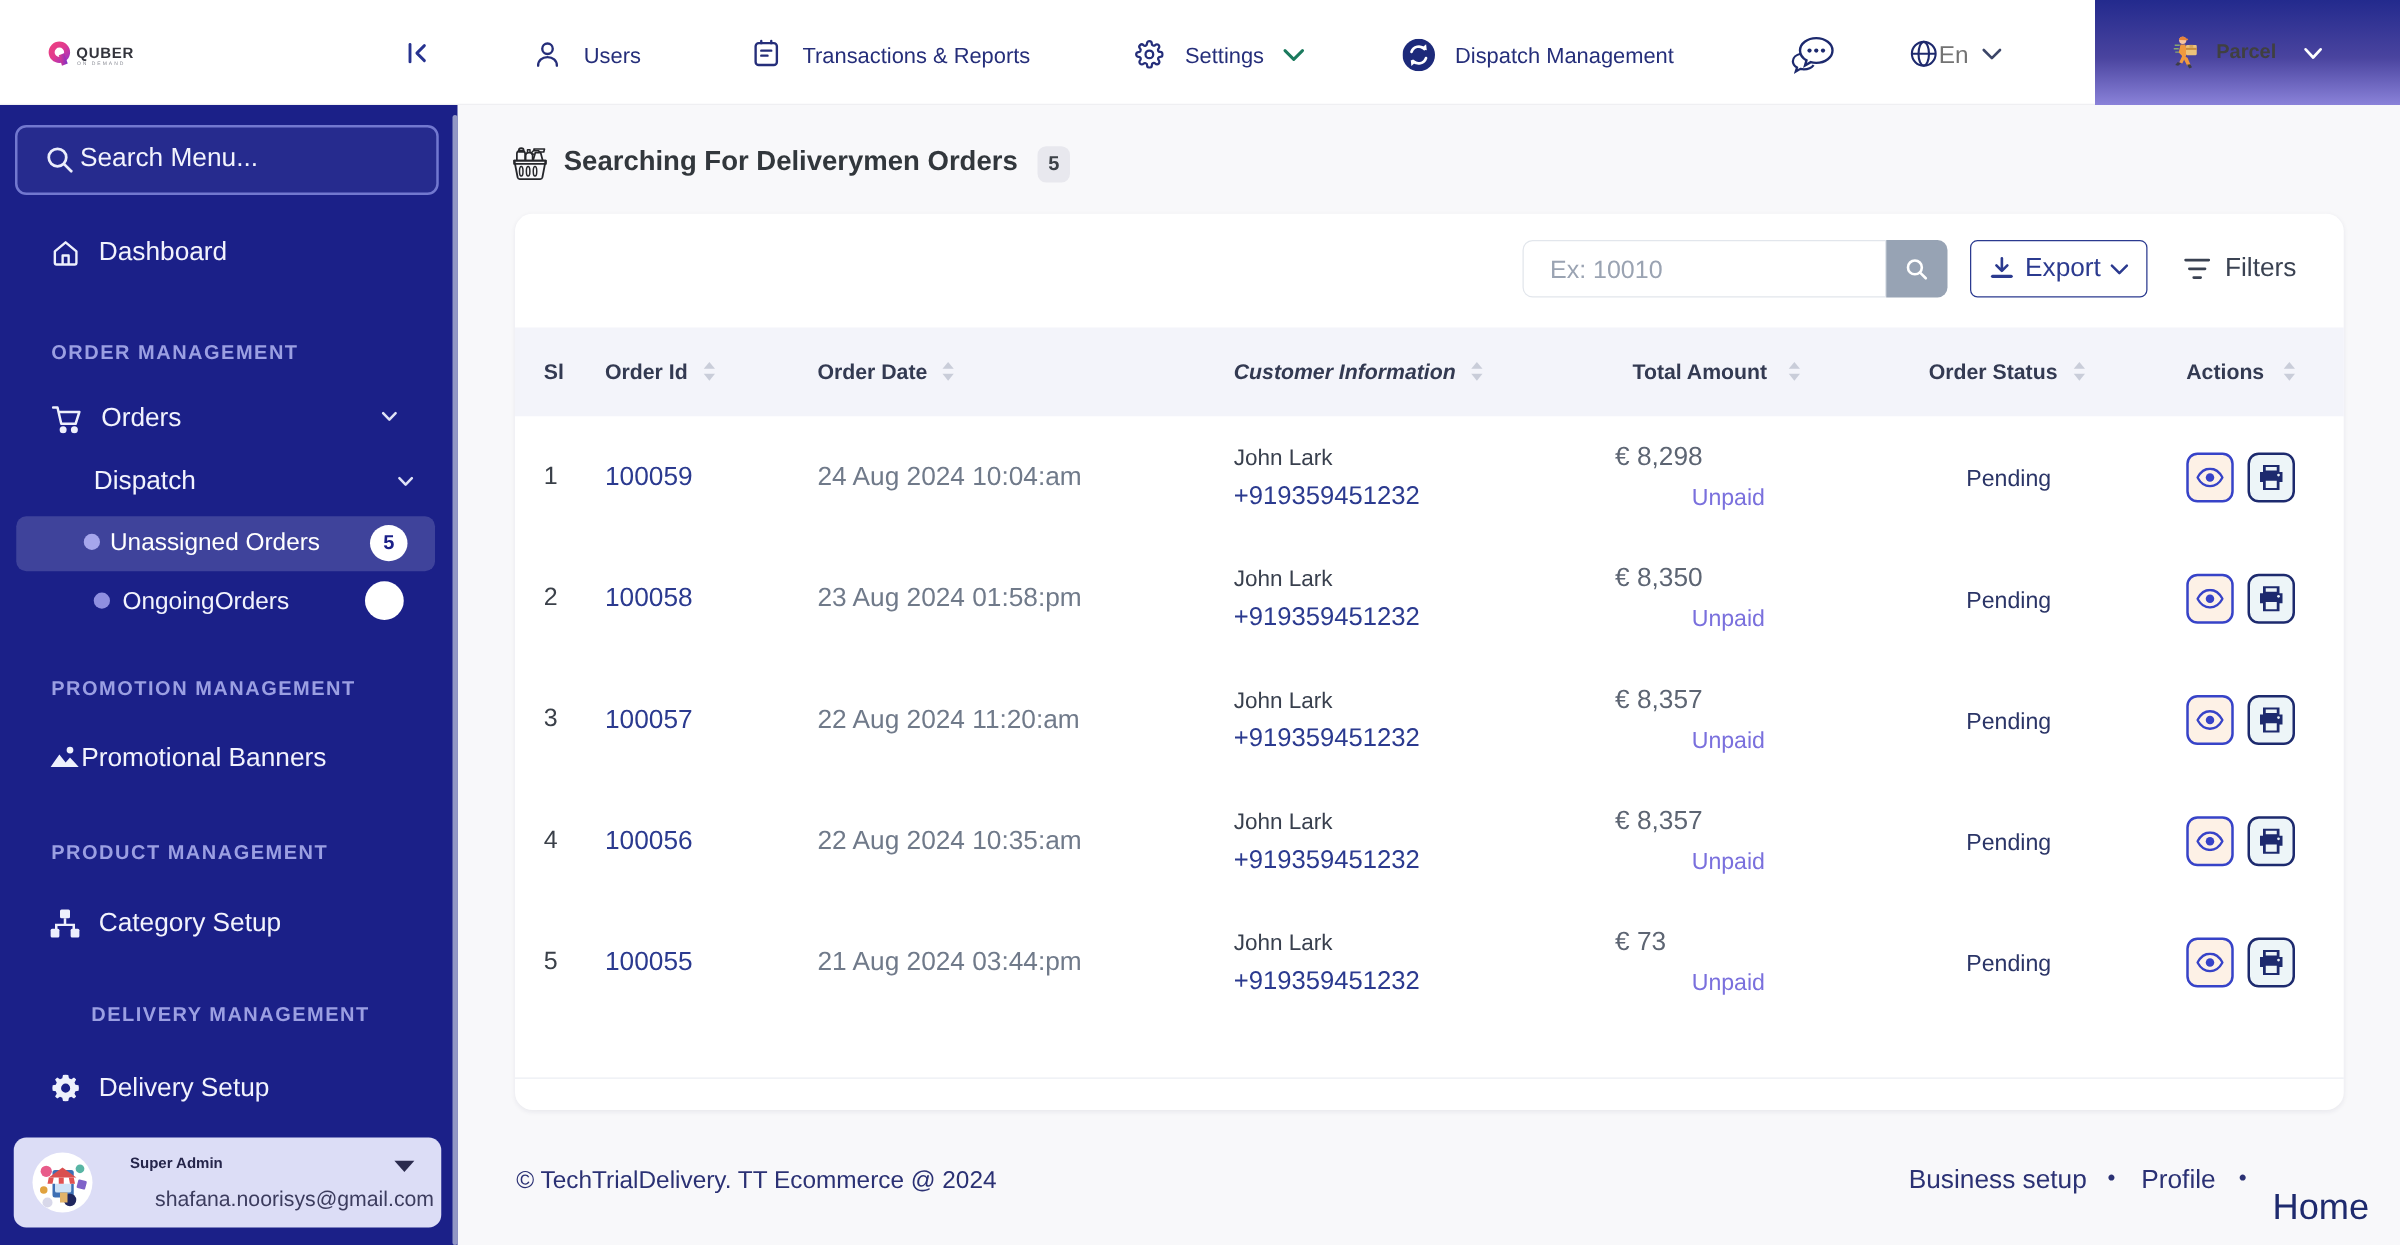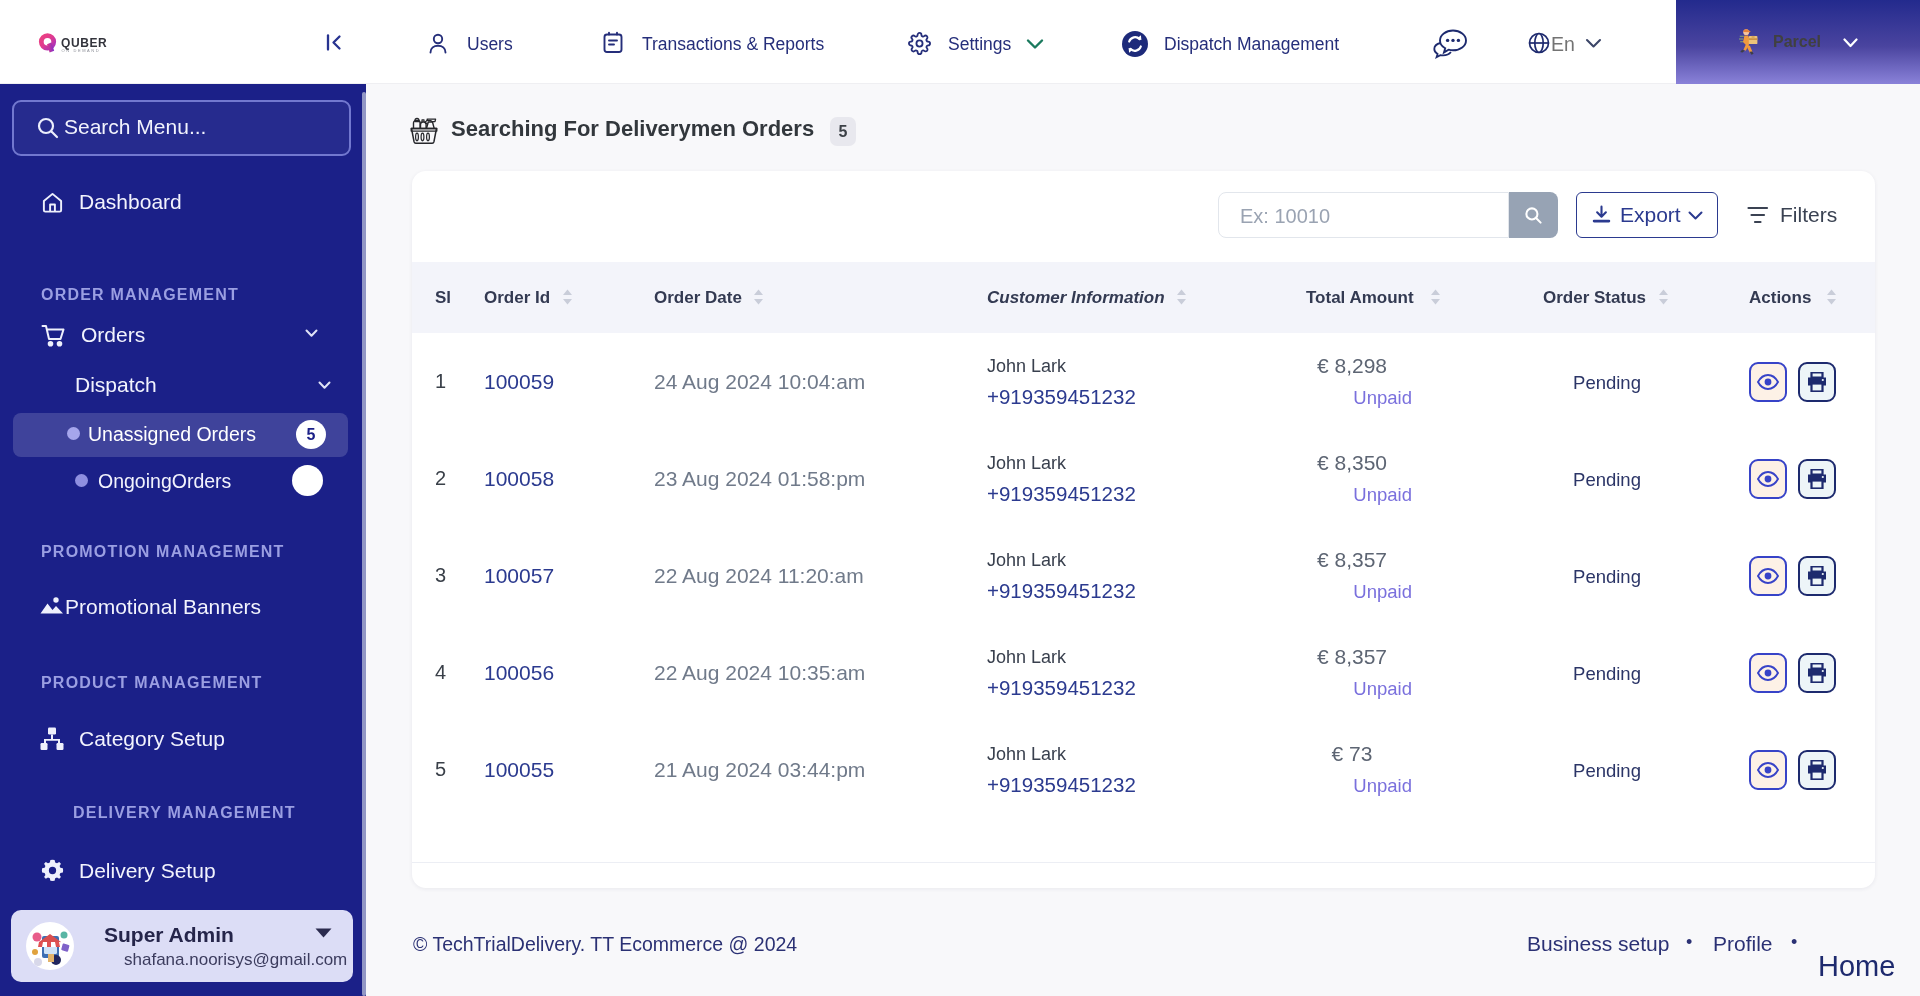--- a/index.html
+++ b/index.html
@@ -18,21 +18,21 @@
 
   
   #card { left:412px; top:171px; width:1463px; height:717px; background:#ffffff; border-radius:14px; box-shadow:0 1px 4px rgba(30,30,70,0.07); }
   #thead { left:412px; top:262px; width:1463px; height:71px; background:#f3f4fa; }
   .th { color:#333a52; font-size:17px; font-weight:700; line-height:71px; white-space:nowrap; margin-top:262px; }
   .cell { white-space:nowrap; }
   .oid { color:#2b3a8f; font-size:21px; }
   .odate { color:#707a8a; font-size:21px; }
   .cname { color:#39404e; font-size:18px; font-weight:500; }
   .cphone { color:#2b3a8f; font-size:20.5px; }
-  .amt { color:#5d6573; font-size:21px; text-align:center; width:120px; }
+  .amt { color:#5d6573; font-size:21px; text-align:left; width:120px; }
   .unpaid { color:#7a70dd; font-size:18.5px; text-align:right; width:120px; }
   .pend { color:#2b3567; font-size:18.5px; text-align:center; width:120px; }
   .sl { color:#3a4049; font-size:20px; }
   .btn-eye { width:38px; height:40px; background:#fdf1e6; border:2px solid #3743c8; border-radius:9px; display:flex; align-items:center; justify-content:center; }
   .btn-prn { width:38px; height:40px; background:#edf5f8; border:2px solid #1d2a6e; border-radius:9px; display:flex; align-items:center; justify-content:center; }
 </style>
 </head>
 <body>
 
 <div id="navbar" class="abs"></div>
@@ -140,21 +140,21 @@
     <path d="M15.5 15.5 L21 21"></path>
 </svg>
 <div class="abs sbtxt" style="left:64px; top:115px;">Search Menu...</div>
 
 <svg class="abs" style="left:41px; top:191px; z-index:7;" width="23" height="23" viewBox="0 0 24 24" fill="none" stroke="#eef0fc" stroke-width="2" stroke-linejoin="round">
   <path d="M3 10.5 L12 3 L21 10.5 V20 a1.5 1.5 0 0 1-1.5 1.5 h-15 A1.5 1.5 0 0 1 3 20 Z"></path>
   <path d="M9.5 21.5 V14 h5 v7.5"></path>
 </svg>
 <div class="abs sbtxt" style="left:79px; top:190px;">Dashboard</div>
 
-<div class="abs sbsec" style="left:41px; top:286px;text-align:center;">ORDER MANAGEMENT</div>
+<div class="abs sbsec" style="left:41px; top:274px;text-align:center;">ORDER MANAGEMENT</div>
 
 <svg class="abs" style="left:41px; top:324px; z-index:7;" width="25" height="23" viewBox="0 0 25 23" fill="none" stroke="#eef0fc" stroke-width="2" stroke-linecap="round" stroke-linejoin="round">
   <path d="M1.5 2 H5 l3 13 h11.5 l3-9.5 H6"></path>
   <circle cx="9.5" cy="19.8" r="1.8" fill="#eef0fc"></circle>
   <circle cx="18.5" cy="19.8" r="1.8" fill="#eef0fc"></circle>
 </svg>
 <div class="abs sbtxt" style="left:81px; top:323px;">Orders</div>
 <svg class="abs" style="left:305px; top:329px; z-index:7;" width="13" height="9" viewBox="0 0 13 9" fill="none" stroke="#dfe2f6" stroke-width="2" stroke-linecap="round" stroke-linejoin="round">
     <path d="M1.5 1.5 L6.5 6.7 L11.5 1.5"></path>
   </svg>
@@ -208,21 +208,21 @@
     <path d="M13 20 h4 l-1 5 h-4z M21 20 h4 l0 5 h-4z M29 20 h4 l1 5 h-4z" fill="#e05252"></path>
     <circle cx="11" cy="15" r="4.5" fill="#e85c8a"></circle>
     <circle cx="38" cy="13" r="3.5" fill="#58b5a4"></circle>
     <circle cx="9" cy="30" r="3" fill="#e0a23e"></circle>
     <rect x="36" y="22" width="7" height="7" rx="1" fill="#7f62c9" transform="rotate(15 39 25)"></rect>
     <circle cx="12" cy="40" r="4" fill="#d8d8ea"></circle>
     <circle cx="30" cy="38" r="5" fill="#20265e"></circle>
     <rect x="22" y="32" width="6" height="8" fill="#e2b36a"></rect>
   </svg>
 </div>
-<div class="abs" style="left:104px; top:923px; font-size:21px; font-weight:700; color:#25254a; z-index:8;">Super Admin</div>
+<div class="abs" style="left:104px; top:923px; font-size:12px; font-weight:700; color:#25254a; z-index:8;">Super Admin</div>
 <div class="abs" style="left:104px; top:950px; font-size:17px; color:#3c3c5e; z-index:8;margin-left:20px;">shafana.noorisys@gmail.com</div>
 <svg class="abs" style="left:315px; top:928px; z-index:8;" width="17" height="10" viewBox="0 0 17 10">
     <path d="M0.5 0.5 h16 l-8 9z" fill="#2b2b4e"></path>
   </svg>
 
 <svg class="abs" style="left:409px; top:115px;" width="30" height="30" viewBox="0 0 30 30" fill="none" stroke="#26272b" stroke-width="1.5" stroke-linejoin="round">
   <path d="M2.5 13.5 h25 l-2.6 13.4 a1.8 1.8 0 0 1-1.8 1.4 h-16.2 a1.8 1.8 0 0 1-1.8-1.4z"></path>
   <path d="M2.2 13.5 h25.6 v2.6 H2.2z" stroke-width="1.3"></path>
   <ellipse cx="8" cy="22" rx="1.4" ry="3.8" stroke-width="1.2"></ellipse>
   <ellipse cx="13.5" cy="22" rx="1.4" ry="3.8" stroke-width="1.2"></ellipse>

